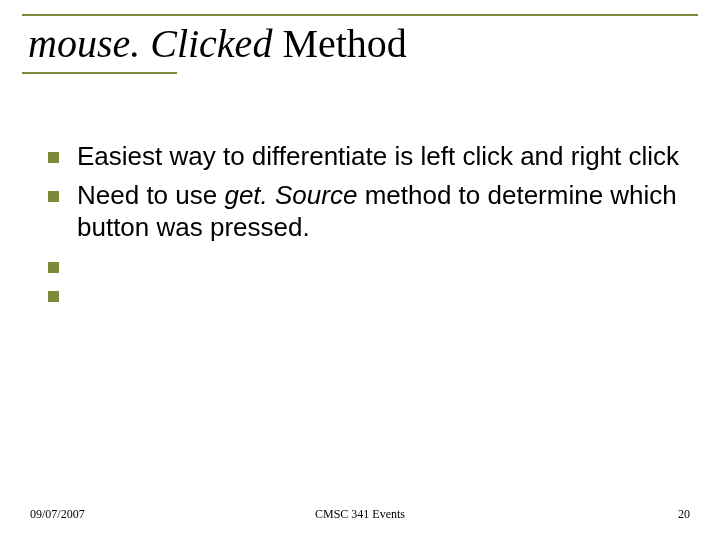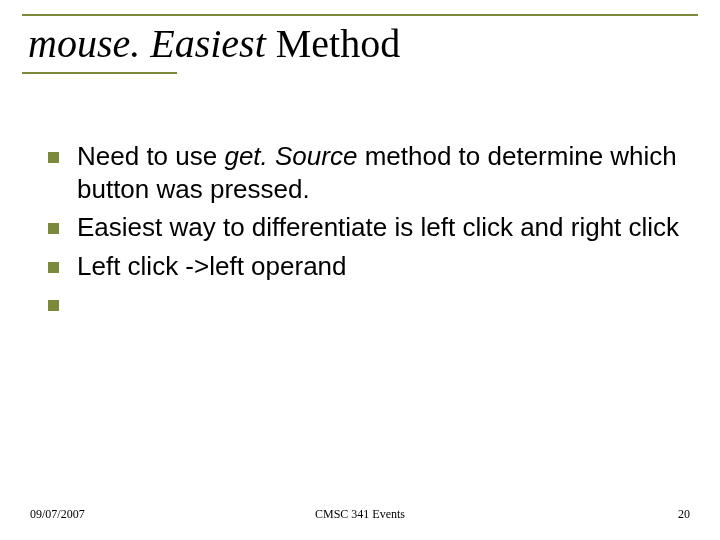--- a/index.html
+++ b/index.html
@@ -101,46 +101,43 @@
   }
 </style>
 </head>
 <body>
 
 <div class="slide">
 
   <div class="title-wrap">
     <div class="title-rule-top"></div>
     <h1 class="title">
-      <span class="italic">mouse. Easiest</span><span> Method</span>
+      <span class="italic">mouse. Clicked</span><span> Method</span>
     </h1>
     <div class="title-rule-bottom"></div>
   </div>
 
   <div class="body">
-
-    <div class="item">
-      <div class="bullet"></div>
-      <div class="text">
-        <span>Need to use </span><span class="italic">get. Source</span><span> method to determine which button was pressed.</span>
-      </div>
-    </div>
 
     <div class="item">
       <div class="bullet"></div>
       <div class="text">
         <span>Easiest way to differentiate is left click and right click</span><span class="italic"></span><span></span>
       </div>
     </div>
 
     <div class="item">
       <div class="bullet"></div>
       <div class="text">
-        <span>Left click -&gt;left operand</span><span class="italic"></span><span></span>
+        <span>Need to use </span><span class="italic">get. Source</span><span> method to determine which button was pressed.</span>
       </div>
+    </div>
+
+    <div class="item">
+      <div class="bullet"></div>
     </div>
 
 
     <div class="item">
       <div class="bullet"></div>
     </div>
 
   </div>
 
   <div class="footer">

